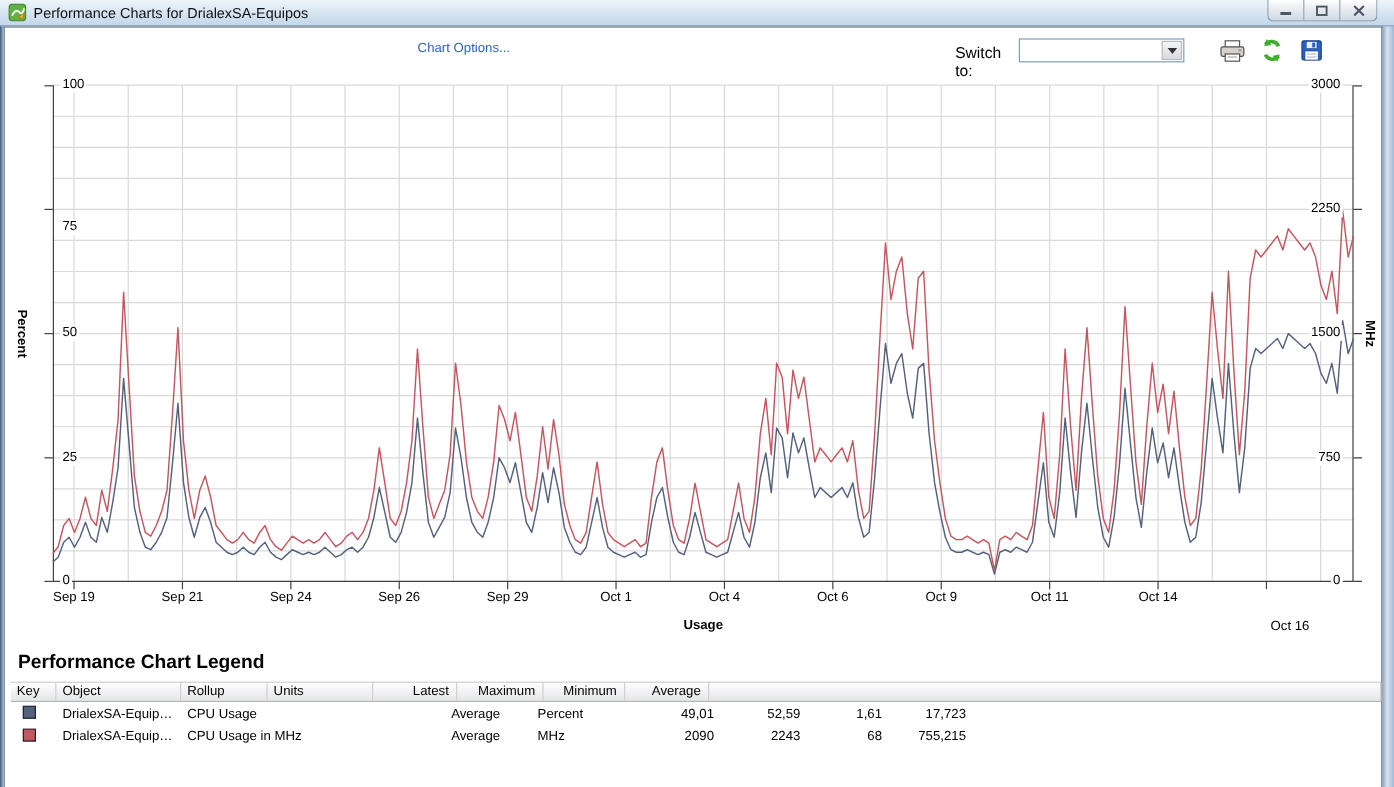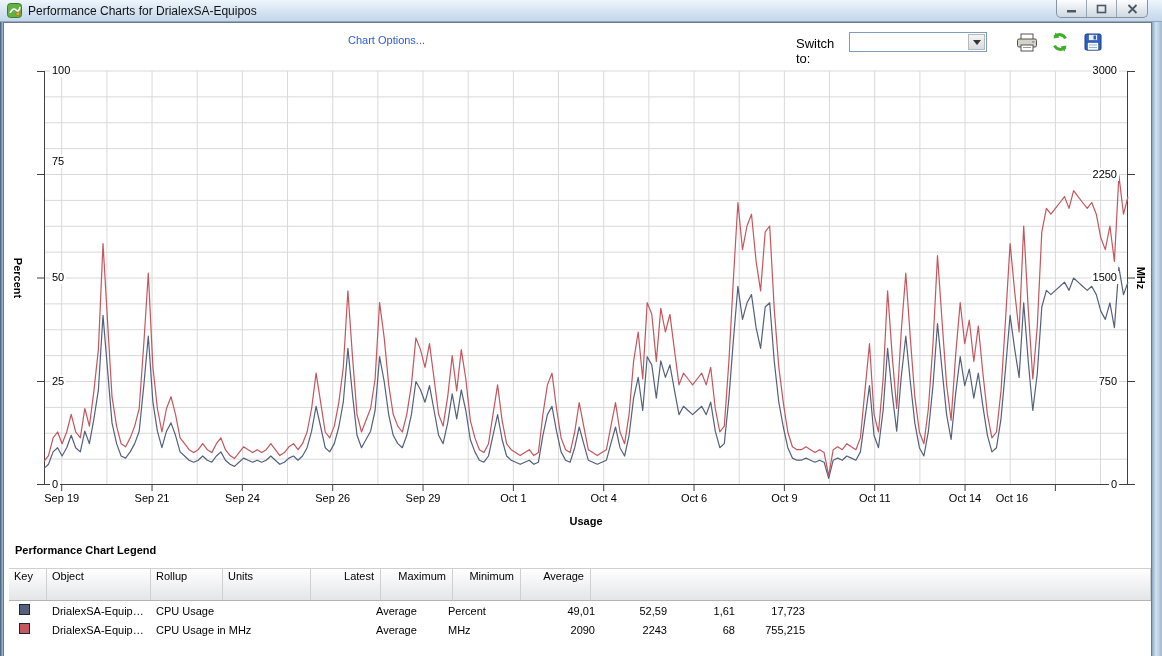--- a/index.html
+++ b/index.html
@@ -26,23 +26,23 @@
   .combo-btn{position:absolute;right:1px;top:1px;width:17px;height:16px;background:linear-gradient(to bottom,#f4f4f4,#d8dbe0);border:1px solid #b5b8bd;display:flex;align-items:center;justify-content:center;}
   .combo-arrow{width:0;height:0;border-left:4px solid transparent;border-right:4px solid transparent;border-top:5px solid #333;}
   .toolicon{position:absolute;top:8px;width:24px;height:22px;display:flex;align-items:center;justify-content:center;cursor:pointer;}
   
   #plot{position:absolute;left:40px;top:48px;overflow:visible;}
   .ylab{position:absolute;font-size:11px;color:#000;background:#fff;padding:0 2px;line-height:13px;}
   .xlab{position:absolute;font-size:11px;color:#000;transform:translateX(-50%);top:469px;white-space:nowrap;}
   .axis-title{position:absolute;font-size:11px;font-weight:bold;color:#000;white-space:nowrap;}
   .time-title{position:absolute;top:492px;font-size:11px;font-weight:bold;transform:translateX(-50%);}
   
-  .legend-heading{position:absolute;left:11px;top:521px;font-size:11px;font-weight:bold;color:#000;}
+  .legend-heading{position:absolute;left:11px;top:521px;font-size:16px;font-weight:bold;color:#000;}
   .ltable{position:absolute;left:5px;top:545px;width:1142px;font-size:11px;color:#000;}
-  .lheader{display:flex;height:33px;background:linear-gradient(to bottom,#ffffff,#e4e5e8);border-top:1px solid #cfcfcf;border-bottom:1px solid #b4b4b4;}
+  .lheader{display:flex;height:17px;background:linear-gradient(to bottom,#ffffff,#e4e5e8);border-top:1px solid #cfcfcf;border-bottom:1px solid #b4b4b4;}
   .lheader .cell{border-right:1px solid #cfcfcf;padding:1px 5px 0 5px;overflow:hidden;white-space:nowrap;}
   .lrow{display:flex;height:19px;align-items:center;}
   .lrow .cell{padding:0 5px;overflow:hidden;white-space:nowrap;}
   .cell.num{text-align:right;padding-right:6px;}
   .keysq{display:inline-block;width:11px;height:11px;margin-left:5px;border:1px solid #20262f;}
 </style>
 </head>
 <body>
 
 <div id="win">
@@ -179,21 +179,21 @@
         <line x1="830.7053333333333" y1="414" x2="830.7053333333333" y2="420" stroke="#404040"></line>
         <line x1="921.0386666666666" y1="414" x2="921.0386666666666" y2="420" stroke="#404040"></line>
         <line x1="1011.372" y1="414" x2="1011.372" y2="420" stroke="#404040"></line>
         <polyline points="0.0,397.4 4.5,393.3 9.1,380.9 13.6,376.7 18.1,385.0 22.7,376.7 27.2,364.3 31.7,376.7 36.3,380.9 40.8,360.2 45.4,372.6 49.9,347.8 54.4,318.8 59.0,244.3 63.5,298.1 68.0,351.9 72.6,372.6 77.1,385.0 81.6,387.1 86.2,380.9 90.7,372.6 95.2,360.2 99.8,314.6 104.3,265.0 108.9,331.2 113.4,360.2 117.9,376.7 122.5,360.2 127.0,351.9 131.5,364.3 136.1,380.9 140.6,385.0 145.1,389.2 149.7,391.2 154.2,389.2 158.7,385.0 163.3,389.2 167.8,391.2 172.4,385.0 176.9,380.9 181.4,389.2 186.0,393.3 190.5,395.4 195.0,391.2 199.6,387.1 204.1,389.2 208.6,391.2 213.2,389.2 217.7,391.2 222.2,389.2 226.8,385.0 231.3,389.2 235.8,393.3 240.4,391.2 244.9,387.1 249.5,385.0 254.0,389.2 258.5,385.0 263.1,376.7 267.6,360.2 272.1,335.3 276.7,356.0 281.2,376.7 285.7,380.9 290.3,372.6 294.8,356.0 299.3,331.2 303.9,277.4 308.4,322.9 313.0,364.3 317.5,376.7 322.0,368.5 326.6,360.2 331.1,339.5 335.6,285.7 340.2,310.5 344.7,343.6 349.2,364.3 353.8,372.6 358.3,376.7 362.8,364.3 367.4,343.6 371.9,310.5 376.5,318.8 381.0,331.2 385.5,314.6 390.1,339.5 394.6,364.3 399.1,372.6 403.7,351.9 408.2,322.9 412.7,347.8 417.3,318.8 421.8,339.5 426.3,368.5 430.9,380.9 435.4,389.2 439.9,391.2 444.5,385.0 449.0,364.3 453.6,343.6 458.1,368.5 462.6,385.0 467.2,389.2 471.7,391.2 476.2,393.3 480.8,391.2 485.3,389.2 489.8,393.3 494.4,391.2 498.9,364.3 503.4,343.6 508.0,335.3 512.5,360.2 517.1,380.9 521.6,389.2 526.1,391.2 530.7,376.7 535.2,356.0 539.7,372.6 544.3,389.2 548.8,391.2 553.3,393.3 557.9,391.2 562.4,389.2 566.9,372.6 571.5,356.0 576.0,376.7 580.6,385.0 585.1,364.3 589.6,327.1 594.2,306.4 598.7,339.5 603.2,285.7 607.8,293.9 612.3,327.1 616.8,289.8 621.4,306.4 625.9,293.9 630.4,318.8 635.0,343.6 639.5,335.3 644.1,339.5 648.6,343.6 653.1,339.5 657.7,335.3 662.2,343.6 666.7,331.2 671.3,360.2 675.8,376.7 680.3,372.6 684.9,327.1 689.4,269.1 693.9,215.3 698.5,248.4 703.0,231.8 707.5,223.6 712.1,256.7 716.6,277.4 721.2,236.0 725.7,231.8 730.2,289.8 734.8,331.2 739.3,356.0 743.8,376.7 748.4,387.1 752.9,389.2 757.4,389.2 762.0,387.1 766.5,389.2 771.0,391.2 775.6,389.2 780.1,391.2 784.7,407.3 789.2,389.2 793.7,387.1 798.3,389.2 802.8,385.0 807.3,387.1 811.9,389.2 816.4,380.9 820.9,347.8 825.5,314.6 830.0,364.3 834.5,376.7 839.1,339.5 843.6,277.4 848.2,322.9 852.7,360.2 857.2,306.4 861.8,265.0 866.3,310.5 870.8,351.9 875.4,376.7 879.9,385.0 884.4,360.2 889.0,314.6 893.5,252.5 898.0,298.1 902.6,343.6 907.1,368.5 911.6,322.9 916.2,285.7 920.7,314.6 925.3,298.1 929.8,327.1 934.3,302.2 938.9,335.3 943.4,364.3 947.9,380.9 952.5,376.7 957.0,347.8 961.5,298.1 966.1,244.3 970.6,277.4 975.1,306.4 979.7,231.8 984.2,289.8 988.8,339.5 993.3,302.2 997.8,236.0 1002.4,219.4 1006.9,223.6 1011.4,219.4 1016.0,215.3 1020.5,211.1 1025.0,219.4 1029.6,207.0 1034.1,211.1 1038.6,215.3 1043.2,219.4 1047.7,215.3 1052.3,223.6 1056.8,240.1 1061.3,248.4 1065.9,231.8 1070.4,256.7 1074.9,196.3 1079.5,223.6 1084.0,211.1" fill="none" stroke="#54617c" stroke-width="1.2" stroke-linejoin="round"></polyline>
         <polyline points="0.0,390.4 4.5,384.6 9.1,366.9 13.6,361.0 18.1,372.7 22.7,361.0 27.2,343.3 31.7,361.0 36.3,366.9 40.8,337.5 45.4,355.1 49.9,319.9 54.4,278.6 59.0,172.6 63.5,249.2 68.0,325.7 72.6,355.1 77.1,372.7 81.6,375.8 86.2,366.9 90.7,355.1 95.2,337.5 99.8,272.7 104.3,202.2 108.9,296.3 113.4,337.5 117.9,361.0 122.5,337.5 127.0,325.7 131.5,343.3 136.1,366.9 140.6,372.7 145.1,378.7 149.7,381.6 154.2,378.7 158.7,372.7 163.3,378.7 167.8,381.6 172.4,372.7 176.9,366.9 181.4,378.7 186.0,384.6 190.5,387.5 195.0,381.6 199.6,375.8 204.1,378.7 208.6,381.6 213.2,378.7 217.7,381.6 222.2,378.7 226.8,372.7 231.3,378.7 235.8,384.6 240.4,381.6 244.9,375.8 249.5,372.7 254.0,378.7 258.5,372.7 263.1,361.0 267.6,337.5 272.1,302.2 276.7,331.6 281.2,361.0 285.7,366.9 290.3,355.1 294.8,331.6 299.3,296.3 303.9,219.8 308.4,284.6 313.0,343.3 317.5,361.0 322.0,349.3 326.6,337.5 331.1,308.0 335.6,231.6 340.2,266.9 344.7,313.9 349.2,343.3 353.8,355.1 358.3,361.0 362.8,343.3 367.4,313.9 371.9,266.9 376.5,278.6 381.0,296.3 385.5,272.7 390.1,308.0 394.6,343.3 399.1,355.1 403.7,325.7 408.2,284.6 412.7,319.9 417.3,278.6 421.8,308.0 426.3,349.3 430.9,366.9 435.4,378.7 439.9,381.6 444.5,372.7 449.0,343.3 453.6,313.9 458.1,349.3 462.6,372.7 467.2,378.7 471.7,381.6 476.2,384.6 480.8,381.6 485.3,378.7 489.8,384.6 494.4,381.6 498.9,343.3 503.4,313.9 508.0,302.2 512.5,337.5 517.1,366.9 521.6,378.7 526.1,381.6 530.7,361.0 535.2,331.6 539.7,355.1 544.3,378.7 548.8,381.6 553.3,384.6 557.9,381.6 562.4,378.7 566.9,355.1 571.5,331.6 576.0,361.0 580.6,372.7 585.1,343.3 589.6,290.4 594.2,261.0 598.7,308.0 603.2,231.6 607.8,243.3 612.3,290.4 616.8,237.4 621.4,261.0 625.9,243.3 630.4,278.6 635.0,313.9 639.5,302.2 644.1,308.0 648.6,313.9 653.1,308.0 657.7,302.2 662.2,313.9 666.7,296.3 671.3,337.5 675.8,361.0 680.3,355.1 684.9,290.4 689.4,208.0 693.9,131.5 698.5,178.6 703.0,155.0 707.5,143.2 712.1,190.3 716.6,219.8 721.2,160.9 725.7,155.0 730.2,237.4 734.8,296.3 739.3,331.6 743.8,361.0 748.4,375.8 752.9,378.7 757.4,378.7 762.0,375.8 766.5,378.7 771.0,381.6 775.6,378.7 780.1,381.6 784.7,404.6 789.2,378.7 793.7,375.8 798.3,378.7 802.8,372.7 807.3,375.8 811.9,378.7 816.4,366.9 820.9,319.9 825.5,272.7 830.0,343.3 834.5,361.0 839.1,308.0 843.6,219.8 848.2,284.6 852.7,337.5 857.2,261.0 861.8,202.2 866.3,266.9 870.8,325.7 875.4,361.0 879.9,372.7 884.4,337.5 889.0,272.7 893.5,184.5 898.0,249.2 902.6,313.9 907.1,349.3 911.6,284.6 916.2,231.6 920.7,272.7 925.3,249.2 929.8,290.4 934.3,255.0 938.9,302.2 943.4,343.3 947.9,366.9 952.5,361.0 957.0,319.9 961.5,249.2 966.1,172.6 970.6,219.8 975.1,261.0 979.7,155.0 984.2,237.4 988.8,308.0 993.3,255.0 997.8,160.9 1002.4,137.3 1006.9,143.2 1011.4,137.3 1016.0,131.5 1020.5,125.6 1025.0,137.3 1029.6,119.6 1034.1,125.6 1038.6,131.5 1043.2,137.3 1047.7,131.5 1052.3,143.2 1056.8,166.8 1061.3,178.6 1065.9,155.0 1070.4,190.3 1074.9,104.5 1079.5,143.2 1084.0,125.6" fill="none" stroke="#c4565e" stroke-width="1.2" stroke-linejoin="round"></polyline>
       </svg>
     <div id="ylabs-left">
         <span class="ylab" style="left: 46px; top: 455px;">0</span>
         <span class="ylab" style="left: 46px; top: 351.5px;">25</span>
         <span class="ylab" style="left: 46px; top: 248px;">50</span>
-        <span class="ylab" style="left: 46px; top: 132px;">75</span>
+        <span class="ylab" style="left: 46px; top: 160px;">75</span>
         <span class="ylab" style="left: 46px; top: 41px;">100</span>
       </div>
     <div id="ylabs-right">
         <span class="ylab" style="right: 32px; position: absolute; top: 455px;">0</span>
         <span class="ylab" style="right: 32px; position: absolute; top: 351.5px;">750</span>
         <span class="ylab" style="right: 32px; position: absolute; top: 248px;">1500</span>
         <span class="ylab" style="right: 32px; position: absolute; top: 144.5px;">2250</span>
         <span class="ylab" style="right: 32px; position: absolute; top: 41px;">3000</span>
       </div>
     <div id="xlabs">
@@ -201,21 +201,21 @@
         <span class="xlab" style="left: 148.039px;">Sep 21</span>
         <span class="xlab" style="left: 238.372px;">Sep 24</span>
         <span class="xlab" style="left: 328.705px;">Sep 26</span>
         <span class="xlab" style="left: 419.039px;">Sep 29</span>
         <span class="xlab" style="left: 509.372px;">Oct 1</span>
         <span class="xlab" style="left: 599.705px;">Oct 4</span>
         <span class="xlab" style="left: 690.039px;">Oct 6</span>
         <span class="xlab" style="left: 780.372px;">Oct 9</span>
         <span class="xlab" style="left: 870.705px;">Oct 11</span>
         <span class="xlab" style="left: 961.039px;">Oct 14</span>
-        <span class="xlab" style="left: 1008px;">Oct 16</span>
+        <span class="xlab" style="left: 1071px; margin-top: 24px;">Oct 16</span>
       </div>
     <span class="axis-title" style="left:14px;top:255px;transform:translate(-50%,-50%) rotate(90deg);">Percent</span>
     <span class="axis-title" style="left:1137px;top:255px;transform:translate(-50%,-50%) rotate(90deg);">MHz</span>
     <span class="time-title" style="left:582px;">Usage</span>
 
     <div class="legend-heading">Performance Chart Legend</div>
     <div class="ltable">
       <div class="lheader" id="lheader">
           <div class="cell" style="width: 38px;">Key</div>
           <div class="cell" style="width: 104px;">Object</div>

